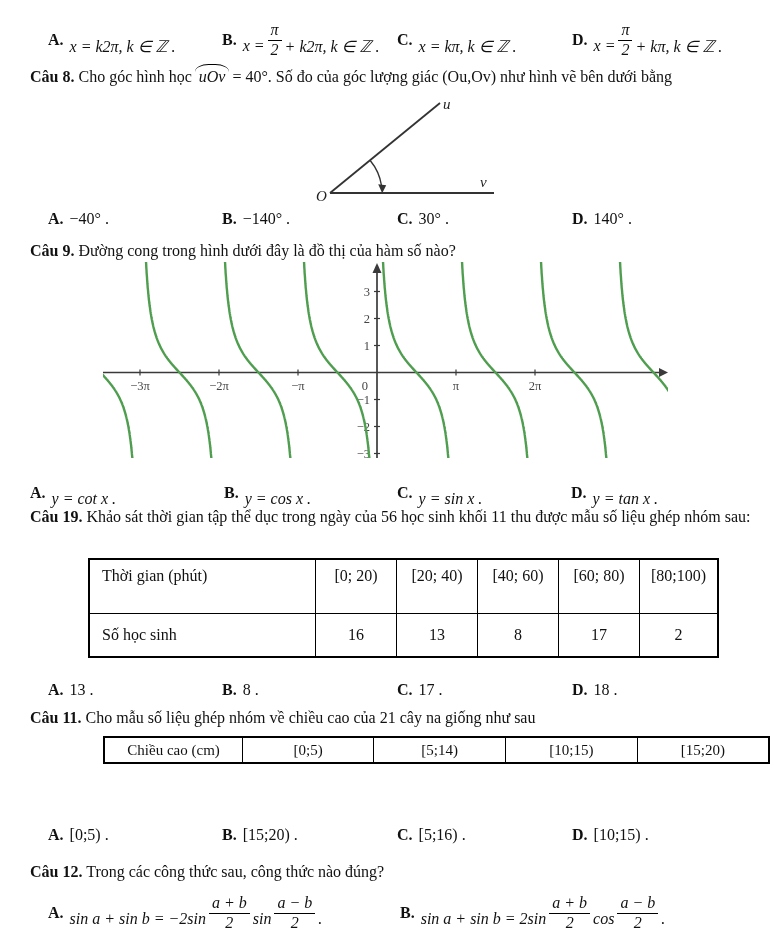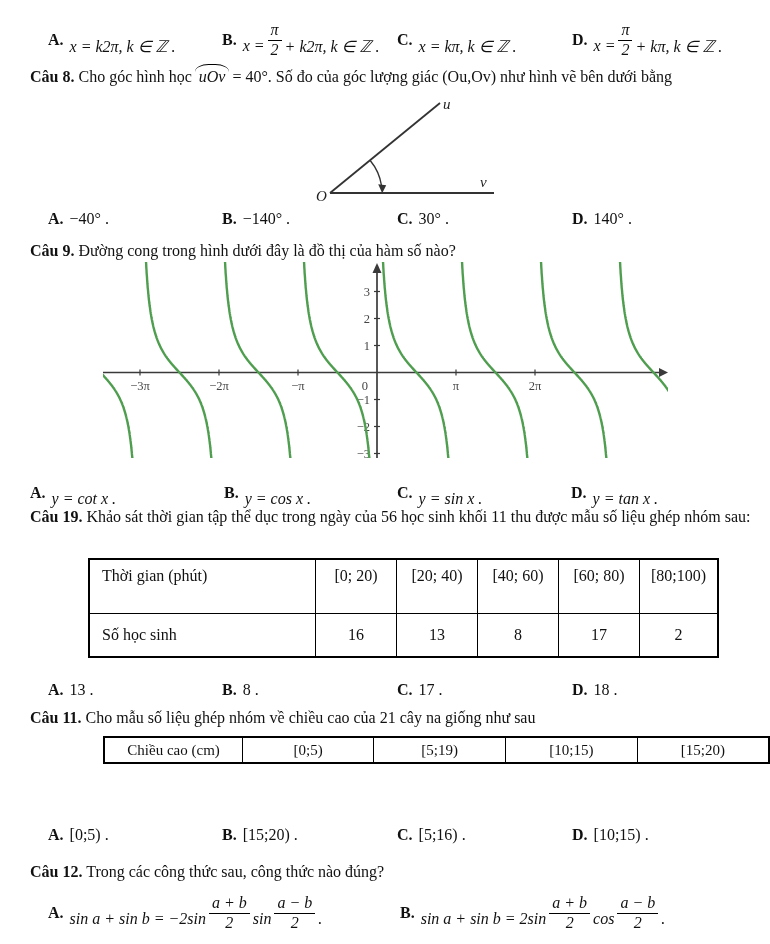--- a/index.html
+++ b/index.html
@@ -210,21 +210,21 @@
   <div class="abs stem" style="top:707px;">
     <b class="qlabel">Câu 11.</b>
     <span>Cho mẫu số liệu ghép nhóm về chiều cao của 21 cây na giống như sau</span>
   </div>
 
   <table class="abs dtable t2" style="left:103px;top:736px;">
     <tbody>
         <tr>
       <td style="width:135px;">Chiều cao (cm)</td>
       <td style="width:128px;">[0;5)</td>
-      <td style="width:128px;">[5;19)</td>
+      <td style="width:128px;">[5;14)</td>
       <td style="width:128px;">[10;15)</td>
       <td style="width:127px;">[15;20)</td>
     </tr>
   </tbody>
     </table>
 
 
   <div class="abs optrow" style="top:826px;">
     <div class="opt" style="left:48px;">
         <b class="olab">A.</b>

